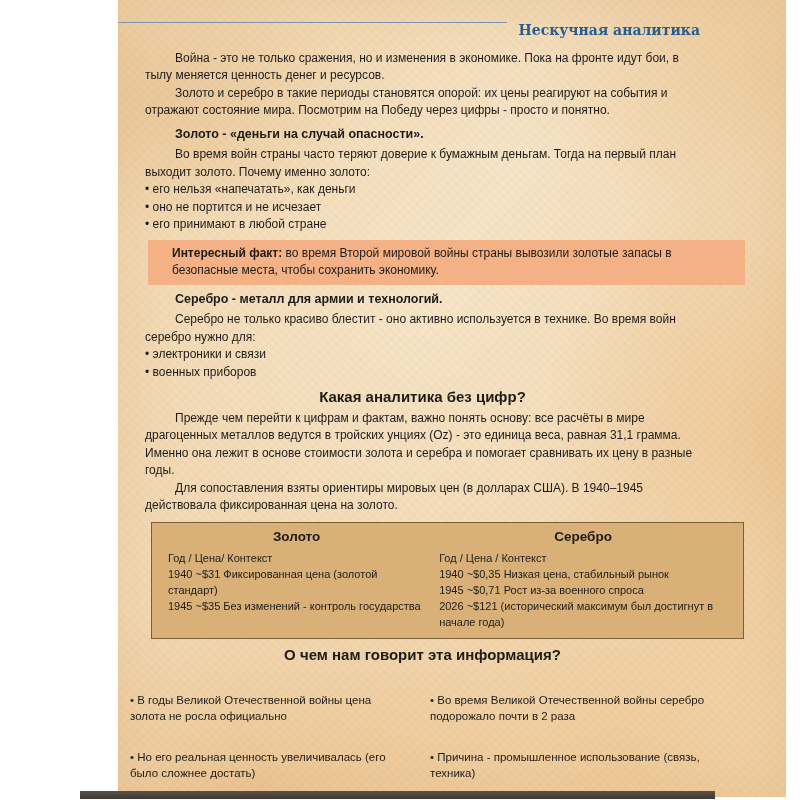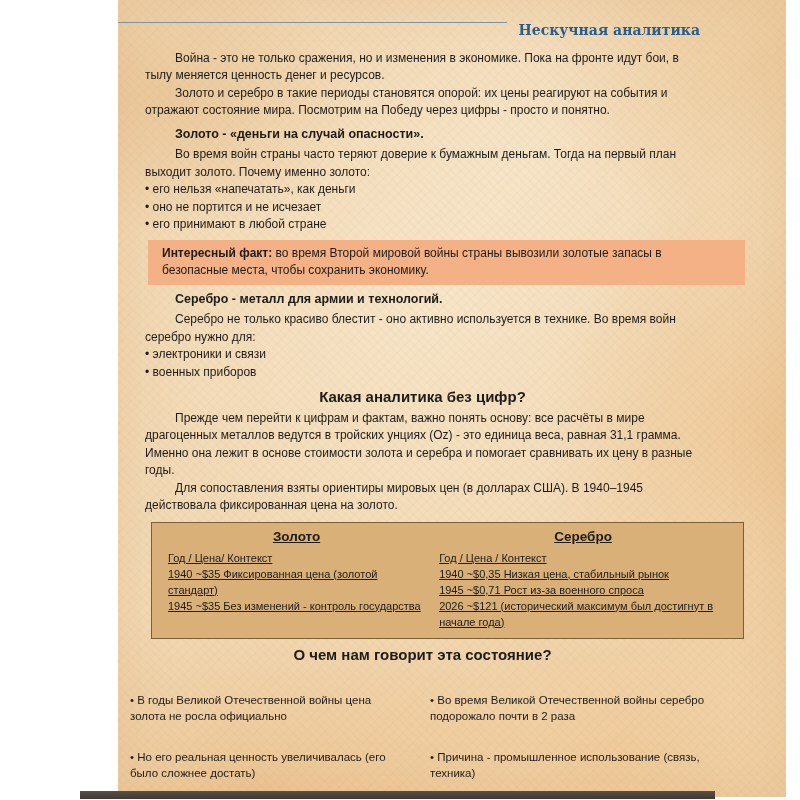--- a/index.html
+++ b/index.html
@@ -26,29 +26,29 @@
   }
   .doc-header{display:flex;align-items:flex-start;gap:12px;margin:22px 0 10px -27px;}
   .rule{flex:1;height:1px;background:#7e93a8;}
   .doc-title{font-family:"DejaVu Serif","Liberation Serif",serif;font-weight:bold;
     font-size:14px;color:#2a5d8c;white-space:nowrap;}
   p{margin:0;}
   .indent{text-indent:30px;}
   .sec-h{font-weight:bold;font-size:12.5px;margin:6px 0 3px;text-indent:30px;}
   .bullets{margin:0;}
   .bullet::before{content:"\2022\00a0";}
-  .fact{background:#f4b185;padding:5px 14px;margin:6px -45px 6px 3px;line-height:17.5px;}
+  .fact{background:#f4b185;padding:5px 24px;margin:6px -45px 6px 3px;line-height:17.5px;}
   .fact .b{font-weight:bold;}
   .big-h{font-weight:bold;font-size:15px;text-align:center;margin:7px 0 4px;}
   .price-table{
     background:#d8b078;border:1px solid #7c5f36;
     margin:7px -44px 5px 6px;padding:6px 16px 8px;
     display:flex;gap:14px;font-size:11px;line-height:16px;
   }
-  .pt-col{flex:1;text-decoration:underline;}
+  .pt-col{flex:1;}
   .pt-col.gold{flex:0 0 46%;}
   .pt-title{font-weight:bold;font-size:13.5px;text-align:center;margin-bottom:5px;}
   .conc{display:flex;gap:20px;margin:3px -10px 0 -15px;font-size:11.5px;line-height:15.5px;}
   .conc-col{flex:1;}
   .conc .bullet{margin-bottom:1px;margin-top:26px;}
   .page-edge-bar{
     position:absolute;left:80px;top:791px;width:635px;height:8px;
     background:linear-gradient(180deg,#5a5149,#3d3832);
   }
 </style>
@@ -85,33 +85,33 @@
   </div>
 
   <div class="big-h">Какая аналитика без цифр?</div>
   <p class="indent">Прежде чем перейти к цифрам и фактам, важно понять основу: все расчёты в мире драгоценных металлов ведутся в тройских унциях (Oz) - это единица веса, равная 31,1 грамма. Именно она лежит в основе стоимости золота и серебра и помогает сравнивать их цену в разные годы.</p>
   <p class="indent">Для сопоставления взяты ориентиры мировых цен (в долларах США). В 1940–1945 действовала фиксированная цена на золото.</p>
 
   <div class="price-table">
     <div class="pt-col gold">
       <div class="pt-title">Золото</div>
       <div class="pt-line">Год / Цена/ Контекст</div>
-      <div class="pt-line">1940 ~$35 Фиксированная цена (золотой стандарт)</div>
+      <div class="pt-line">1940 ~$31 Фиксированная цена (золотой стандарт)</div>
       <div class="pt-line">1945 ~$35 Без изменений - контроль государства</div>
     </div>
     <div class="pt-col">
       <div class="pt-title">Серебро</div>
       <div class="pt-line">Год / Цена / Контекст</div>
       <div class="pt-line">1940 ~$0,35 Низкая цена, стабильный рынок</div>
       <div class="pt-line">1945 ~$0,71 Рост из-за военного спроса</div>
       <div class="pt-line">2026 ~$121 (исторический максимум был достигнут в начале года)</div>
     </div>
   </div>
 
-  <div class="big-h">О чем нам говорит эта состояние?</div>
+  <div class="big-h">О чем нам говорит эта информация?</div>
   <div class="conc">
     <div class="conc-col">
       <div class="bullet">В годы Великой Отечественной войны цена золота не росла официально</div>
       <div class="bullet">Но его реальная ценность увеличивалась (его было сложнее достать)</div>
 
     </div>
     <div class="conc-col">
       <div class="bullet">Во время Великой Отечественной войны серебро подорожало почти в 2 раза</div>
       <div class="bullet">Причина - промышленное использование (связь, техника)</div>
 

